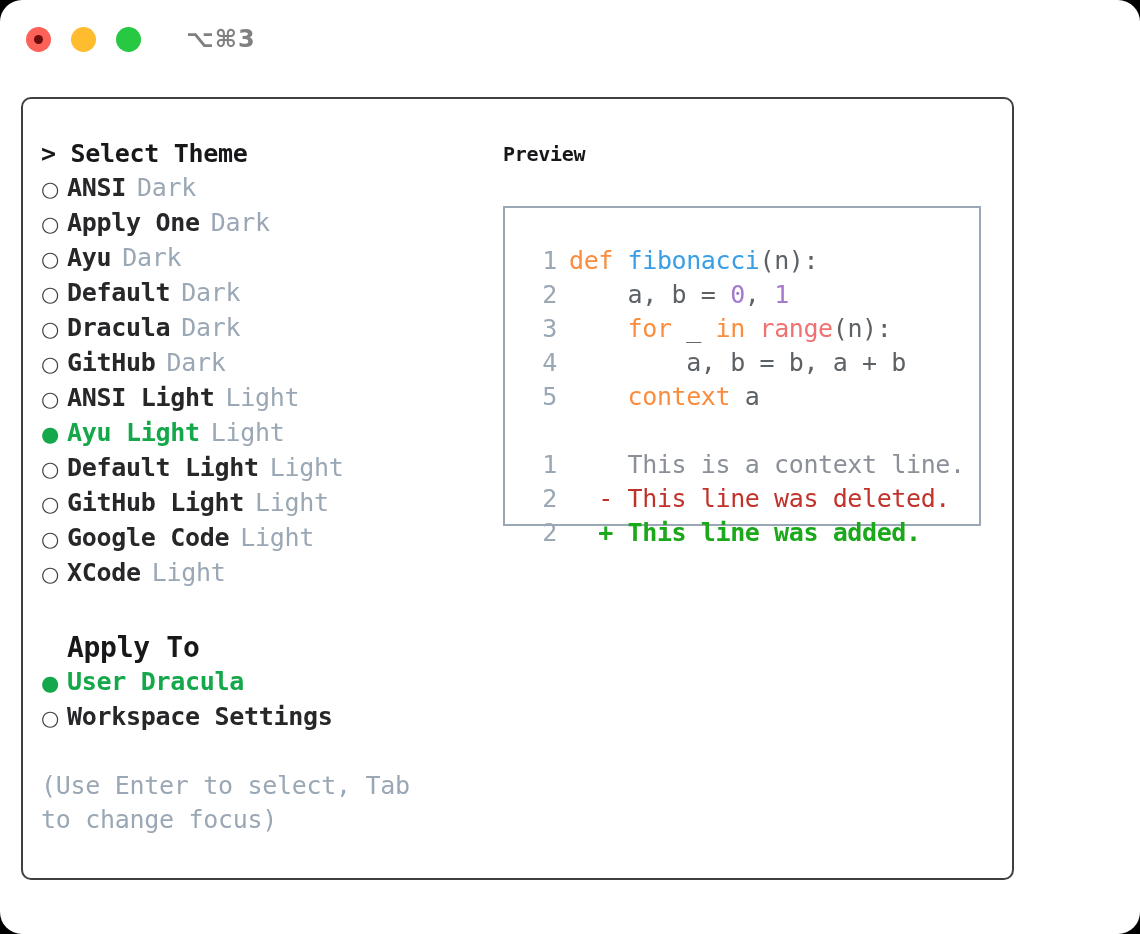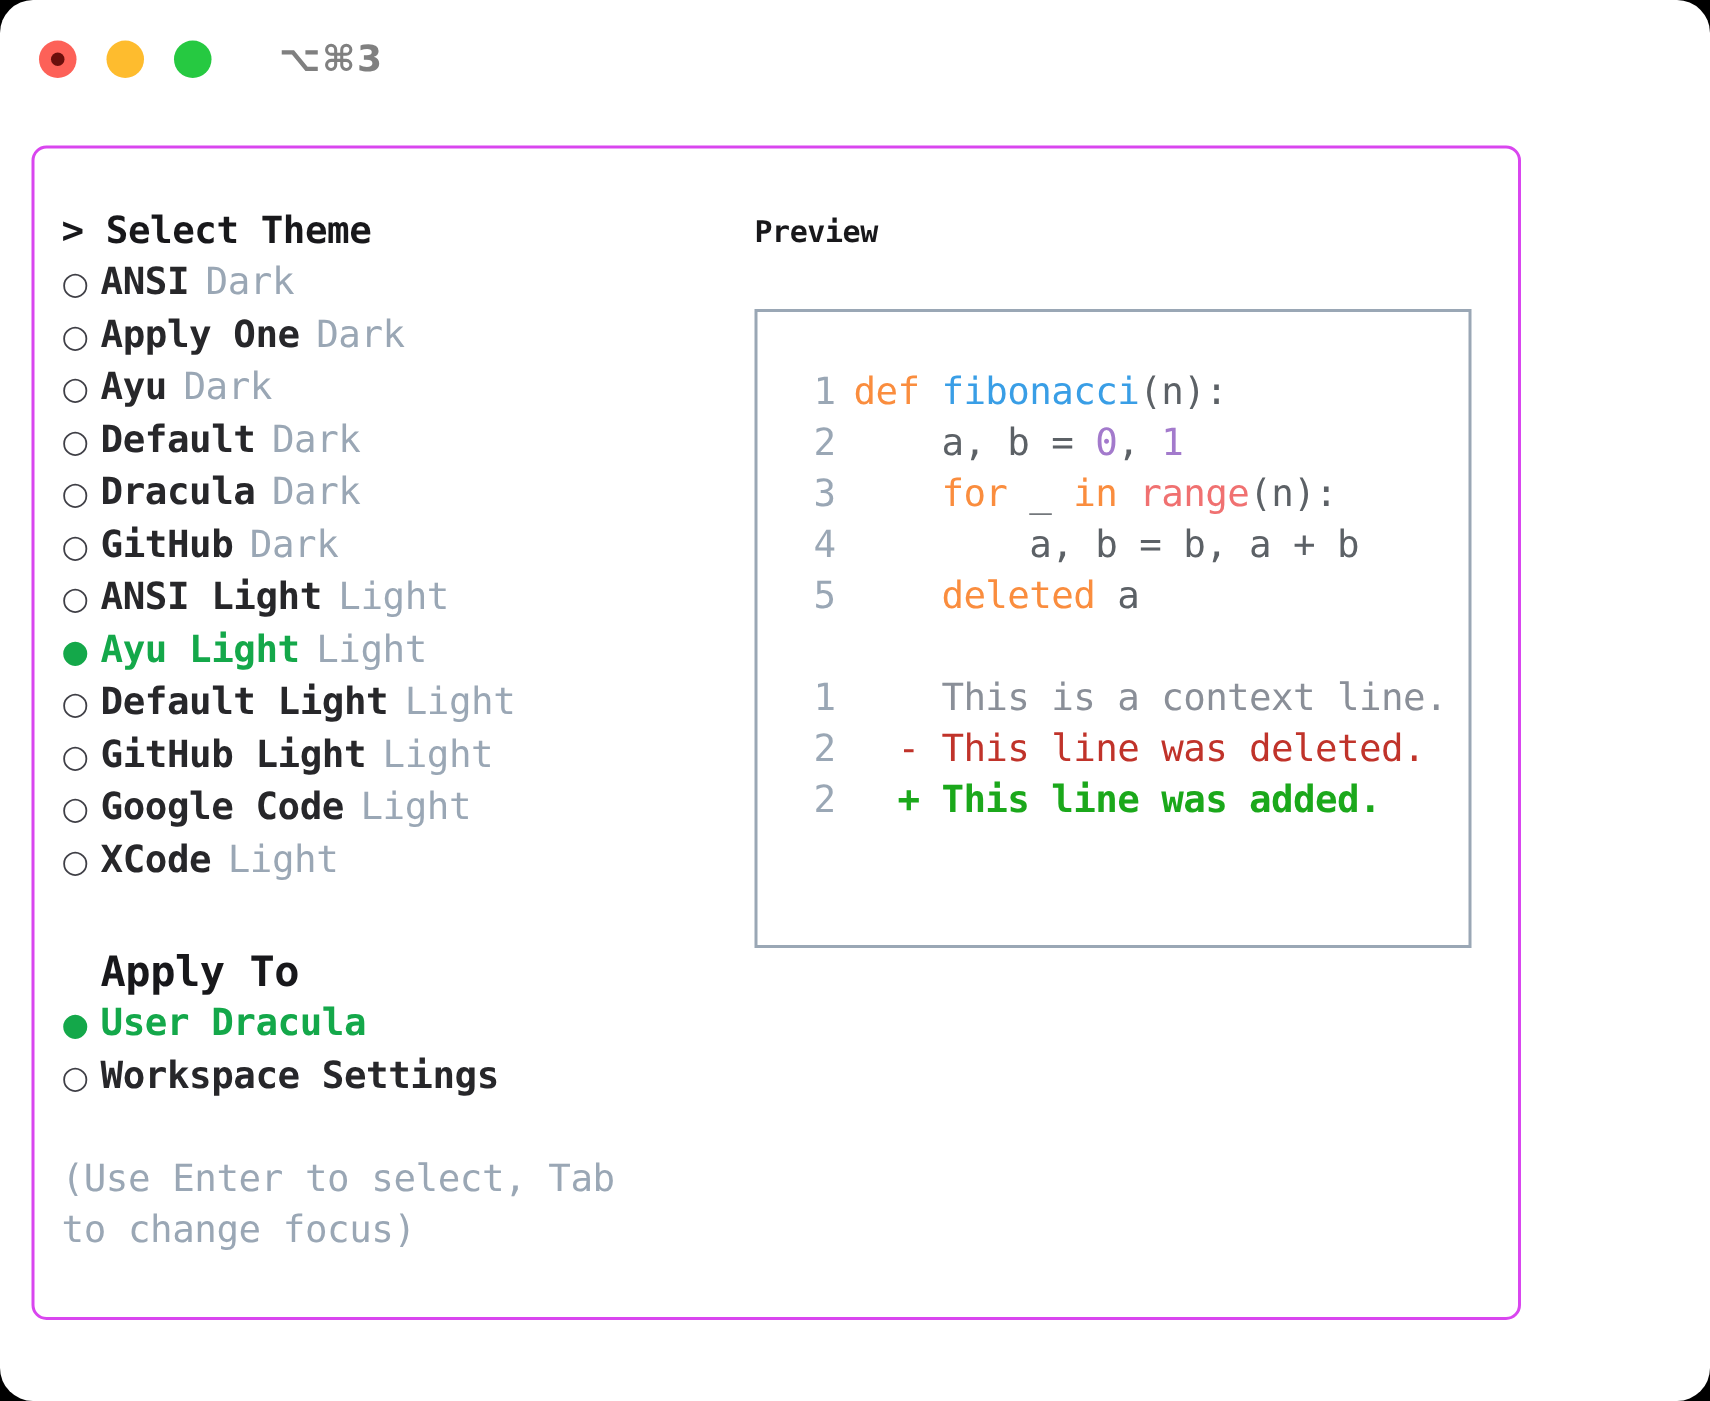--- a/index.html
+++ b/index.html
@@ -68,21 +68,21 @@
     font-family: "DejaVu Sans", "Liberation Sans", sans-serif;
   }
 
   
   .panel {
     position: absolute;
     left: 21px;
     top: 97px;
     width: 993px;
     height: 783px;
-    border: 2px solid #d946ef;
+    border: 2px solid #404040;
     border-radius: 10px;
     background: #ffffff;
   }
   .panel-inner {
     position: relative;
     width: 100%;
     height: 100%;
     padding: 40px 0 0 0;
   }
 
@@ -160,21 +160,21 @@
   .preview-title {
     font-size: 20px;
     font-weight: bold;
     color: #18181b;
     line-height: 34px;
     letter-spacing: -0.3px;
   }
   .preview-box {
     margin-top: 35px;
     width: 478px;
-    height: 426px;
+    height: 320px;
     border: 2px solid #9aa7b5;
     background: #ffffff;
     padding: 36px 0 0 18px;
   }
 
   .code-line {
     font-size: 25px;
     line-height: 34px;
     white-space: pre;
     letter-spacing: -0.4px;
@@ -251,21 +251,21 @@
 
       <div class="right-col">
         <div class="preview-title">Preview</div>
 
         <div class="preview-box">
           <div id="code-block">
               <div class="code-line"><span class="lineno">1</span><span class="tok-kw">def </span><span class="tok-fn">fibonacci</span><span class="tok-punc">(n):</span></div>
               <div class="code-line"><span class="lineno">2</span><span class="tok-txt">    a, b = </span><span class="tok-num">0</span><span class="tok-txt">, </span><span class="tok-num">1</span></div>
               <div class="code-line"><span class="lineno">3</span><span class="tok-txt">    </span><span class="tok-kw">for</span><span class="tok-txt"> _ </span><span class="tok-kw">in</span><span class="tok-txt"> </span><span class="tok-bin">range</span><span class="tok-punc">(n):</span></div>
               <div class="code-line"><span class="lineno">4</span><span class="tok-txt">        a, b = b, a + b</span></div>
-              <div class="code-line"><span class="lineno">5</span><span class="tok-txt">    </span><span class="tok-kw">deleted</span><span class="tok-txt"> a</span></div>
+              <div class="code-line"><span class="lineno">5</span><span class="tok-txt">    </span><span class="tok-kw">context</span><span class="tok-txt"> a</span></div>
             </div>
           <div class="code-gap"></div>
           <div id="diff-block">
               <div class="code-line"><span class="lineno">1</span><span class="diff-ctx">    This is a context line.</span></div>
               <div class="code-line"><span class="lineno">2</span><span class="diff-del">  - This line was deleted.</span></div>
               <div class="code-line"><span class="lineno">2</span><span class="diff-add">  + This line was added.</span></div>
             </div>
         </div>
       </div>
 

